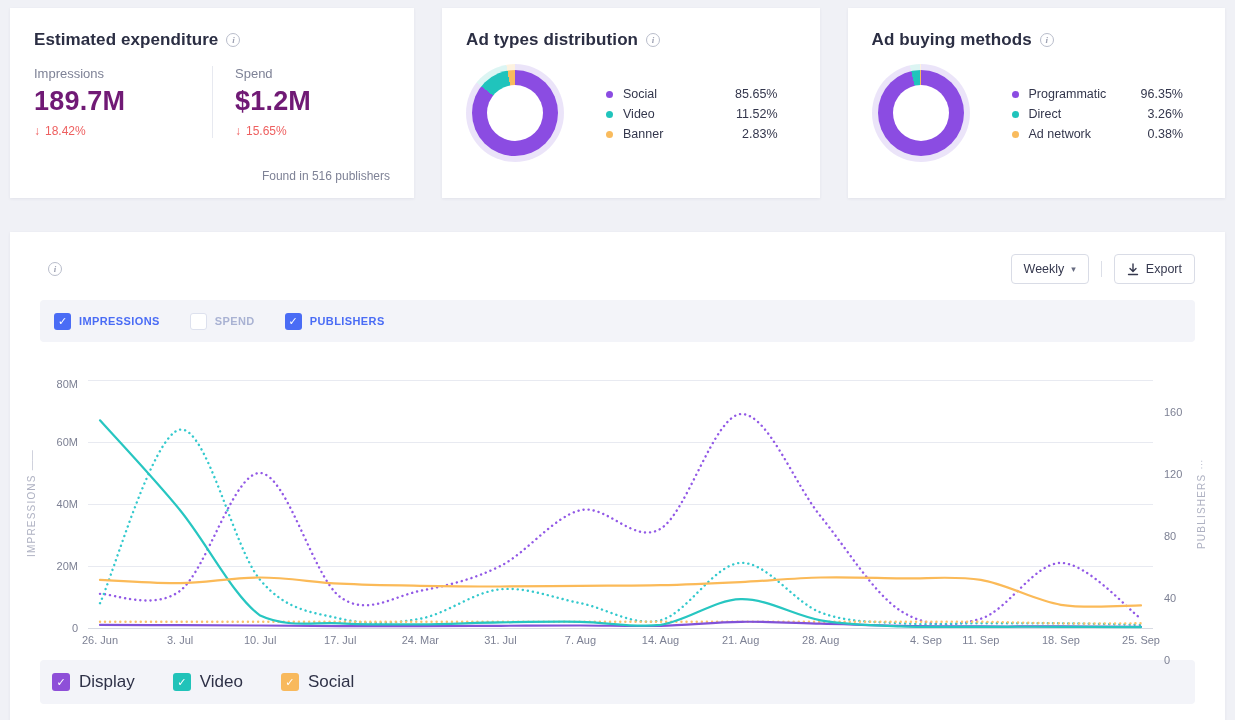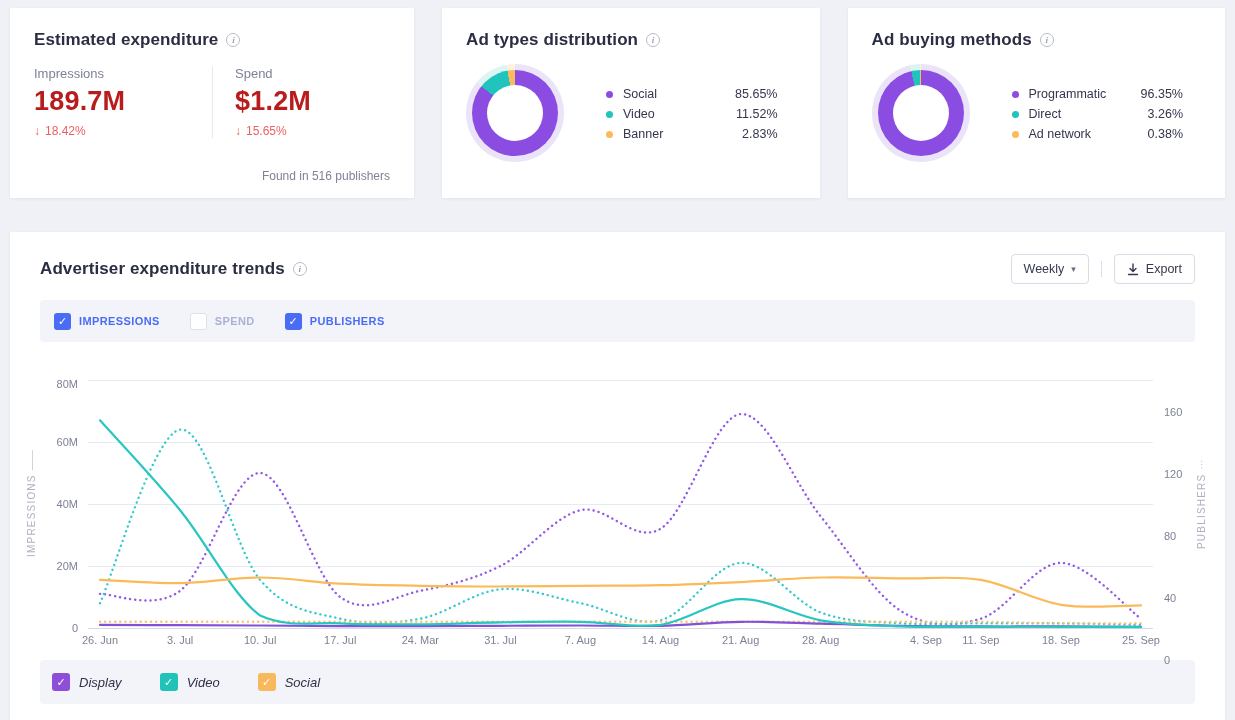--- a/index.html
+++ b/index.html
@@ -26,21 +26,21 @@
     width: 14px; height: 14px; border: 1px solid #b9bdcb; border-radius: 50%;
     color: #9da1b2; font-size: 9px; line-height: 12px; text-align: center;
     font-family: "Liberation Serif", "DejaVu Serif", serif; font-style: italic; font-weight: 700;
     flex: 0 0 auto; cursor: pointer;
   }
   
   .metrics { display: flex; margin-top: 16px; }
   .metric { width: 178px; }
   .metric + .metric { border-left: 1px solid #e7e9f0; padding-left: 22px; }
   .metric-label { font-size: 13px; color: #7e8296; }
-  .metric-value { font-size: 27px; font-weight: 700; color: #b91c1c; margin-top: 5px; letter-spacing: .2px; }
+  .metric-value { font-size: 27px; font-weight: 700; color: #701a75; margin-top: 5px; letter-spacing: .2px; }
   .metric-delta { margin-top: 7px; font-size: 12px; color: #ee6060; display: flex; align-items: center; gap: 5px; }
   .footnote { position: absolute; right: 24px; bottom: 15px; font-size: 12px; color: #7e8296; }
   
   .donut-row { display: flex; align-items: center; margin-top: 14px; }
   .donut-halo { width: 98px; height: 98px; border-radius: 50%; position: relative; flex: 0 0 auto; }
   .donut-ring { position: absolute; inset: 6px; border-radius: 50%; }
   .donut-hole { position: absolute; inset: 21px; border-radius: 50%; background: #fff; }
   .donut-legend { flex: 1; margin-left: 42px; padding-right: 18px; margin-top: 2px; }
   .legend-row { display: flex; align-items: center; height: 20px; font-size: 12.5px; color: #33364c; }
   .bullet { width: 7px; height: 7px; border-radius: 50%; margin-right: 10px; flex: 0 0 auto; }
@@ -89,21 +89,21 @@
   .style-glyph { color: #c3c6d4; letter-spacing: 0; }
   .series-legend {
     margin-top: 12px; background: #f3f4f9; border-radius: 4px; height: 44px;
     display: flex; align-items: center; padding: 0 12px; gap: 38px;
   }
   .slegend-item { display: flex; align-items: center; gap: 9px; cursor: pointer; }
   .scbx {
     width: 18px; height: 18px; border-radius: 3px; color: #fff; font-size: 11px;
     display: flex; align-items: center; justify-content: center;
   }
-  .slegend-label { font-size: 13px; color: #2e3147; font-style: italic; }
+  .slegend-label { font-size: 17px; color: #2e3147; }
 </style>
 </head>
 <body>
 
 <div>
   <div class="cards-row">
 
     <section class="card top-card">
       <div class="card-title-row">
         <span class="card-title">Estimated expenditure</span>
@@ -186,21 +186,20 @@
               <span>Ad network</span>
               <span class="legend-pct">0.38%</span>
             </div>
           </div>
       </div>
     </section>
   </div>
 
   <section class="card trends-card">
     <div class="trends-header">
-      <span class="card-title">Advertiser expenditure trends</span>
       <span class="info-icon" style="margin-left:8px">i</span>
       <div class="trends-controls">
         <button class="btn">
           <span>Weekly</span>
           <span class="caret">▾</span>
         </button>
         <div class="controls-divider"></div>
         <button class="btn">
           <svg width="12" height="13" viewBox="0 0 12 13">
             <path d="M6 1v7M3 5.5L6 8.5 9 5.5" fill="none" stroke="#35384e" stroke-width="1.4" stroke-linecap="round" stroke-linejoin="round"></path>

